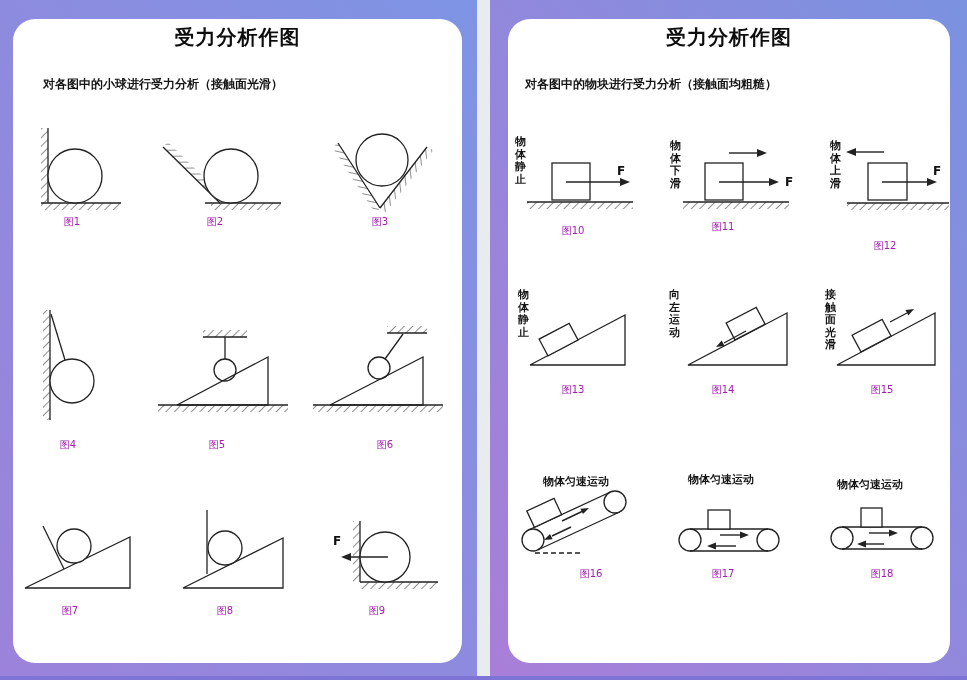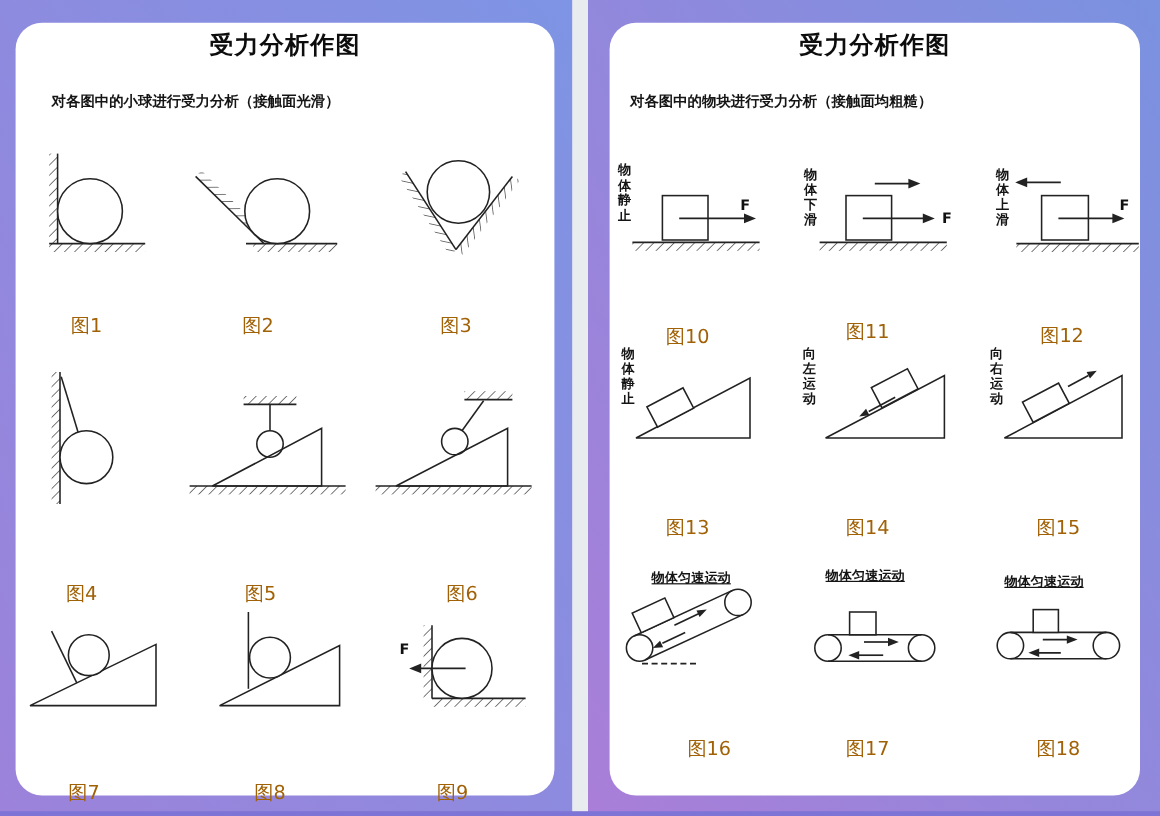--- a/index.html
+++ b/index.html
@@ -17,25 +17,25 @@
   .bottom-strip{position:absolute;left:0;bottom:0;width:967px;height:4px;background:var(--bottom_strip,#7e74d6);z-index:6;}
   .figures-svg{position:absolute;left:0;top:0;width:967px;height:680px;z-index:3;pointer-events:none;}
   .labels{position:absolute;left:0;top:0;width:967px;height:680px;z-index:4;pointer-events:none;}
   .labels div{position:absolute;white-space:nowrap;}
   .page-title{font-size:20px;font-weight:bold;text-align:center;letter-spacing:1px;color:#0d0d0d;}
   .pt-left{left:13px;top:24px;width:449px;}
   .pt-right{left:508px;top:24px;width:442px;}
   .subtitle{font-size:12px;font-weight:bold;color:#151515;}
   .st-left{left:43px;top:76px;}
   .st-right{left:525px;top:76px;text-align:center;}
-  .caption{font-size:16px;color:#a16207;transform:translateX(-50%);margin-top:47px;}
+  .caption{font-size:10px;color:#a21caf;transform:translateX(-50%);}
   .flabel{font-size:12px;font-weight:bold;color:#111;transform:translateX(-50%);}
   .vtext{width:12px;font-size:11px;line-height:12.5px;font-weight:600;color:#151515;
          word-break:break-all;white-space:normal !important;text-align:right;}
-  .toplabel{font-size:11px;font-weight:600;color:#151515;transform:translateX(-50%);text-decoration:underline;}
+  .toplabel{font-size:11px;font-weight:600;color:#151515;transform:translateX(-50%);}
 </style>
 </head>
 <body>
 
 <div class="stage">
 
   <div class="page page-left">
     <div class="card card-left"></div>
   </div>
   <div class="page-gap"></div>
@@ -244,27 +244,27 @@
     <div class="flabel" style="left:337px;top:534px">F</div>
 
     <div class="vtext" style="left:514px;top:136px">物体静止</div>
     <div class="flabel" style="left:621px;top:164px">F</div>
     <div class="caption" style="left:573px;top:224px">图10</div>
     <div class="vtext" style="left:669px;top:140px">物体下滑</div>
     <div class="flabel" style="left:789px;top:175px">F</div>
     <div class="caption" style="left:723px;top:220px">图11</div>
     <div class="vtext" style="left:829px;top:140px">物体上滑</div>
     <div class="flabel" style="left:937px;top:164px">F</div>
-    <div class="caption" style="left:885px;top:223px">图12</div>
+    <div class="caption" style="left:885px;top:239px">图12</div>
 
     <div class="vtext" style="left:517px;top:289px">物体静止</div>
     <div class="caption" style="left:573px;top:383px">图13</div>
     <div class="vtext" style="left:668px;top:289px">向左运动</div>
     <div class="caption" style="left:723px;top:383px">图14</div>
-    <div class="vtext" style="left:824px;top:289px">向右运动</div>
+    <div class="vtext" style="left:824px;top:289px">接触面光滑</div>
     <div class="caption" style="left:882px;top:383px">图15</div>
 
     <div class="toplabel" style="left:576px;top:474px">物体匀速运动</div>
     <div class="caption" style="left:591px;top:567px">图16</div>
     <div class="toplabel" style="left:721px;top:472px">物体匀速运动</div>
     <div class="caption" style="left:723px;top:567px">图17</div>
     <div class="toplabel" style="left:870px;top:477px">物体匀速运动</div>
     <div class="caption" style="left:882px;top:567px">图18</div>
   </div>
 

